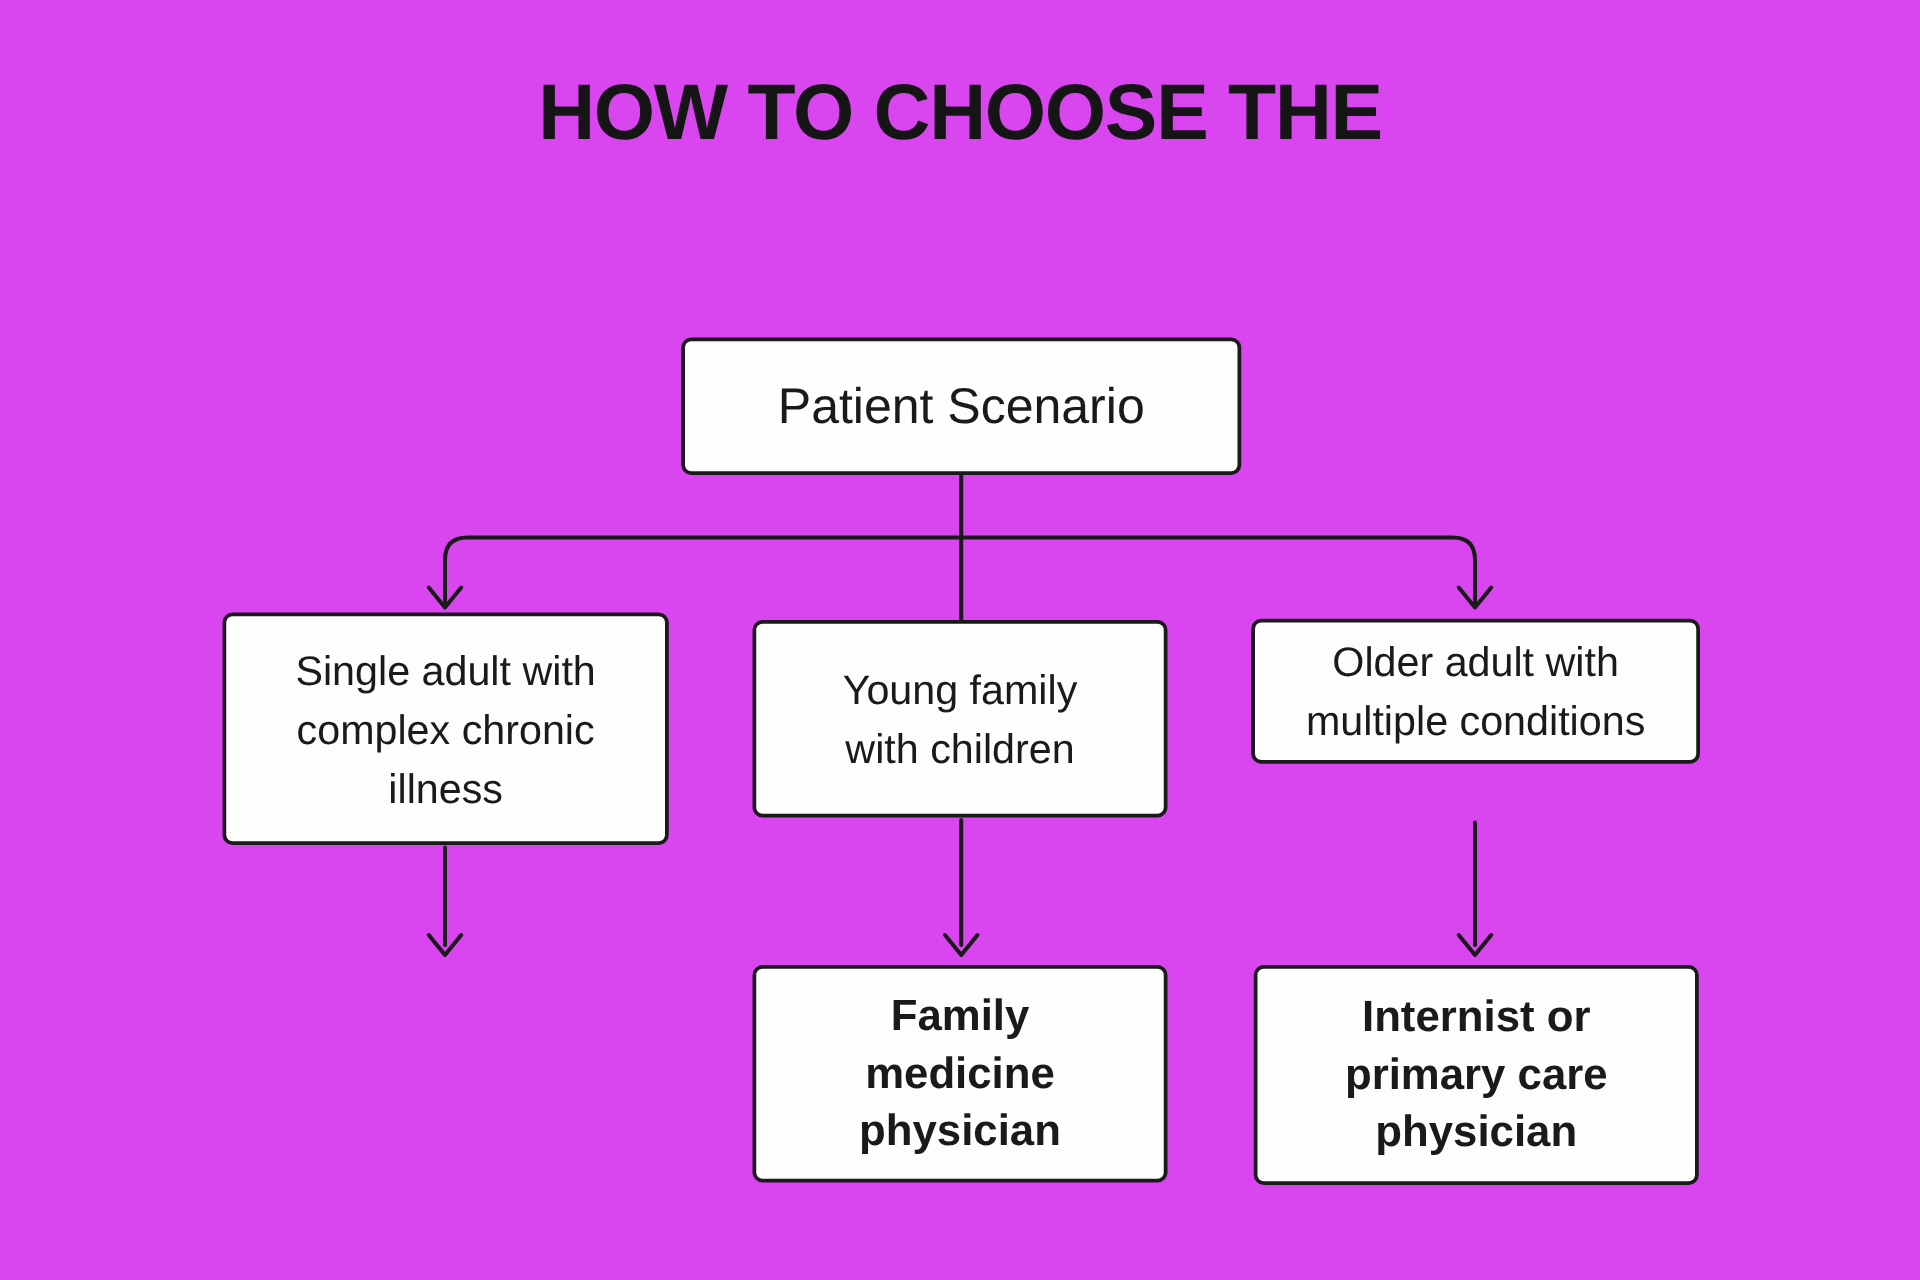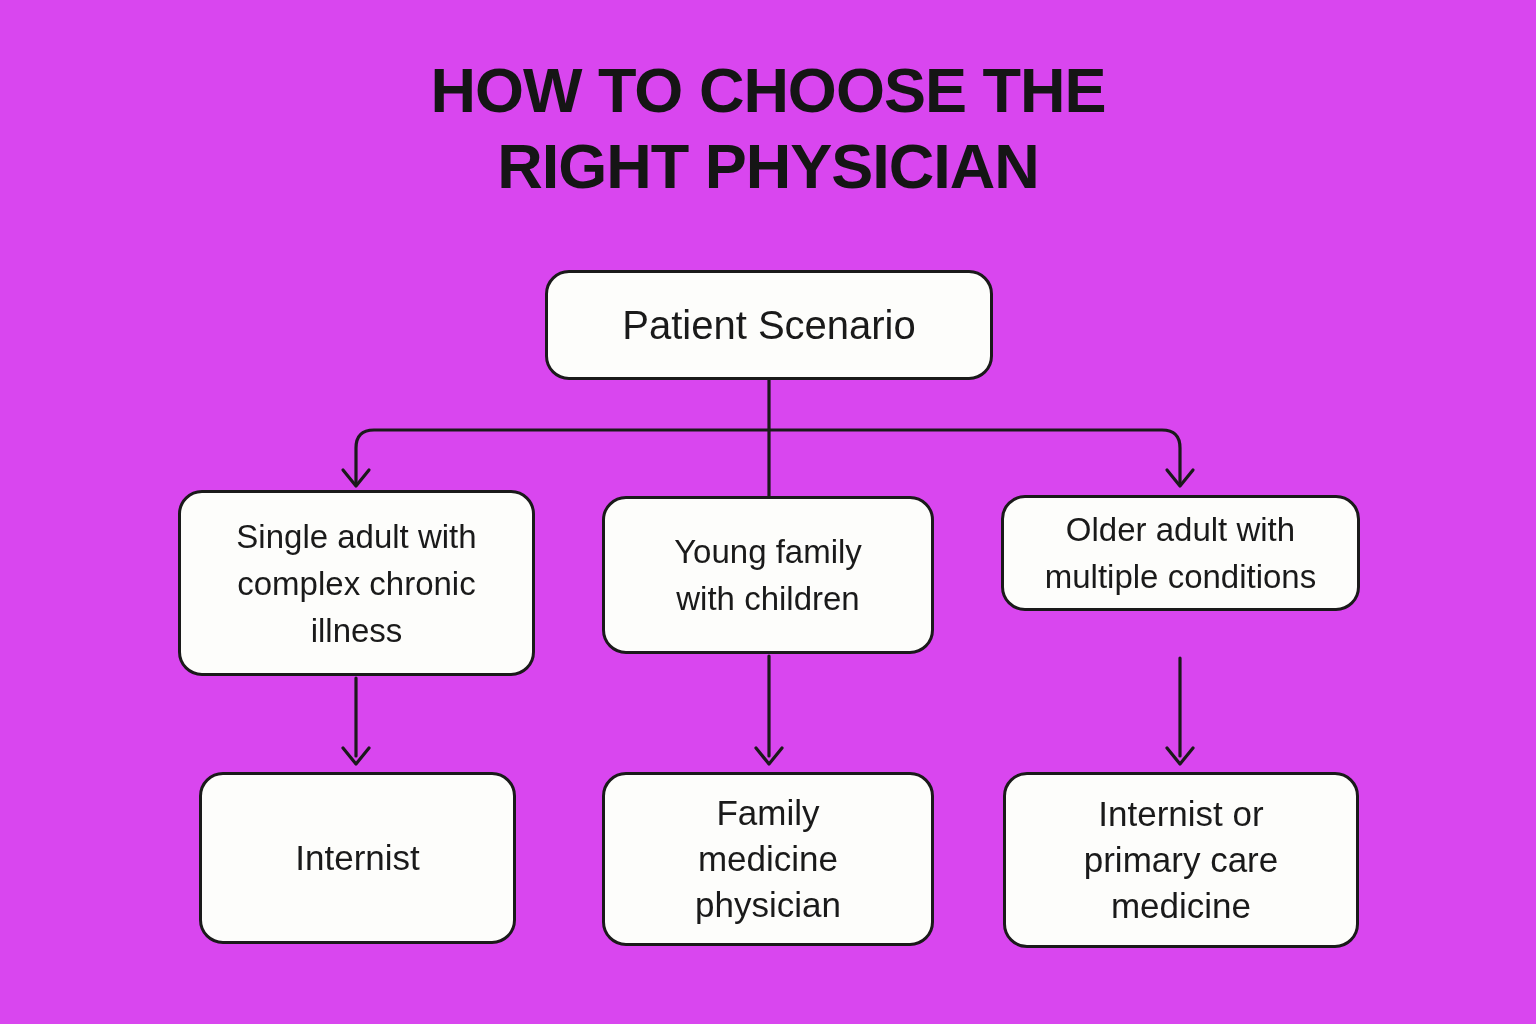--- a/index.html
+++ b/index.html
@@ -42,21 +42,21 @@
     stroke: #1A1A1A;
     stroke-width: 3.2;
     stroke-linecap: round;
     stroke-linejoin: round;
   }
   .node {
     position: absolute;
     box-sizing: border-box;
     background: #FDFDFB;
     border: 3.2px solid #1A1A1A;
-    border-radius: 24px;
+    border-radius: 8px;
     display: flex;
     align-items: center;
     justify-content: center;
     text-align: center;
     padding: 8px 14px;
   }
   .node .label {
     white-space: pre-line;
     font-size: 33px;
     line-height: 47px;
@@ -65,33 +65,32 @@
   }
   .node.root { left: 545px; top: 270px; width: 448px; height: 110px; }
   .node.root .label { font-size: 40px; line-height: 48px; }
   .node.s1 { left: 178px;  top: 490px; width: 357px; height: 186px; }
   .node.s2 { left: 602px;  top: 496px; width: 332px; height: 158px; }
   .node.s3 { left: 1001px; top: 495px; width: 359px; height: 116px; }
   .node.o1 { left: 199px;  top: 772px; width: 317px; height: 172px; }
   .node.o2 { left: 602px;  top: 772px; width: 332px; height: 174px; }
   .node.o3 { left: 1003px; top: 772px; width: 356px; height: 176px; }
   .node.outcome .label {
-    font-weight: 400;
+    font-weight: 700;
     font-size: 35px;
     line-height: 46px;
   }
 </style>
 </head>
 <body>
 
 <div class="canvas">
 
   <h1 class="title">
     <span>HOW TO CHOOSE THE</span>
-    <span>RIGHT PHYSICIAN</span>
   </h1>
 
   <svg class="connectors" viewBox="0 0 1536 1024" aria-hidden="true">
 
     <path d="M769 380 L769 500"></path>
 
     <path d="M356 484 L356 448 Q356 430 374 430 L1162 430 Q1180 430 1180 448 L1180 484"></path>
 
     <path d="M343 470 L356 486 L369 470"></path>
 
@@ -120,29 +119,26 @@
     <span class="label">Single adult with
 complex chronic
 illness</span>
   </div>
 
   <div class="node s3">
     <span class="label">Older adult with
 multiple conditions</span>
   </div>
 
-  <div class="node o1 outcome">
-    <span class="label">Internist</span>
-  </div>
 
   <div class="node o2 outcome">
     <span class="label">Family
 medicine
 physician</span>
   </div>
 
   <div class="node o3 outcome">
     <span class="label">Internist or
 primary care
-medicine</span>
+physician</span>
   </div>
 
 </div>
 
 </body></html>

